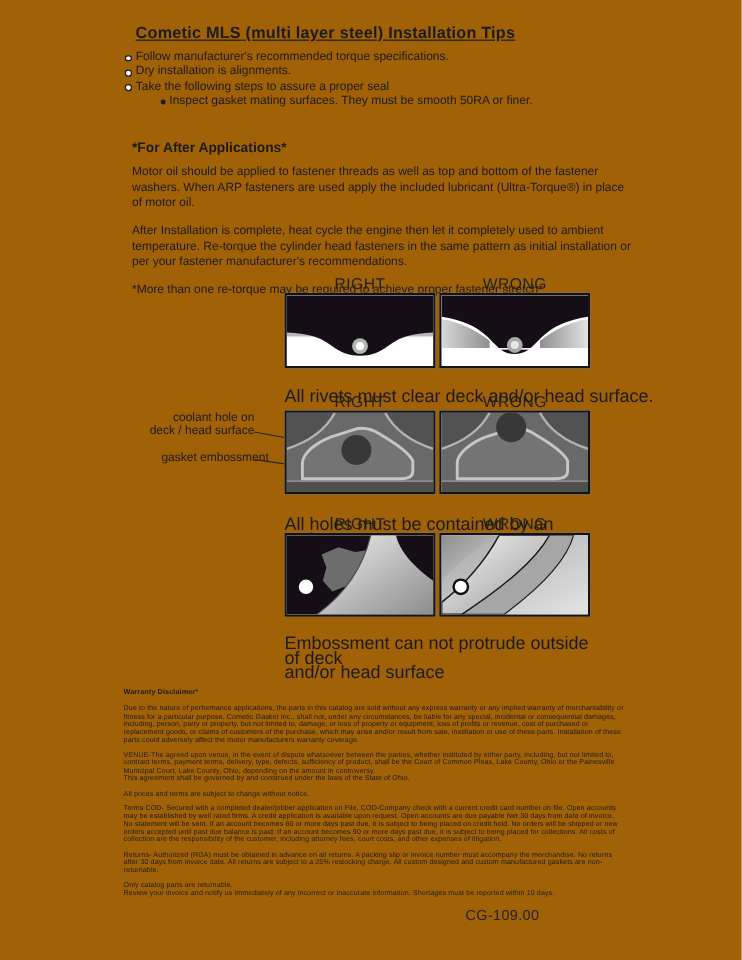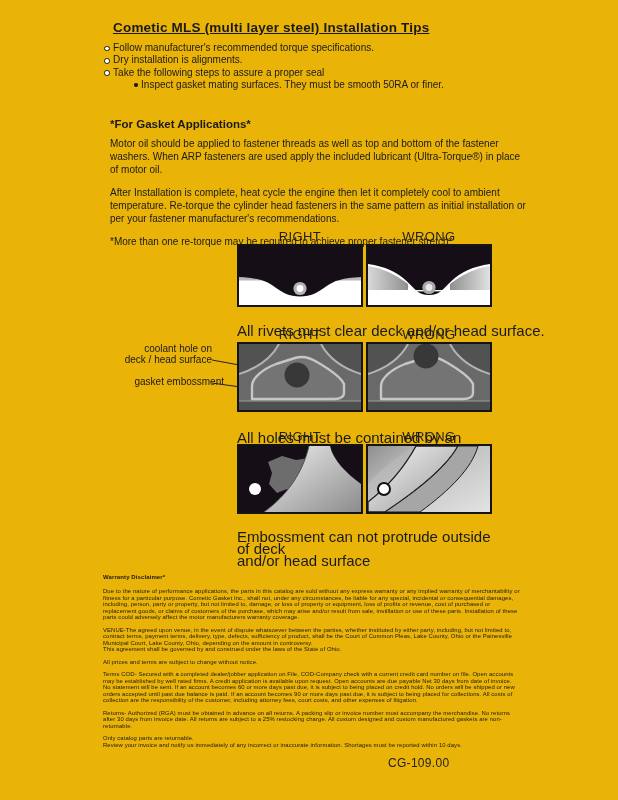--- a/index.html
+++ b/index.html
@@ -1,21 +1,21 @@
 <!DOCTYPE html>
 <html><head>
 <meta charset="utf-8">
 <style>
   html,body{margin:0;padding:0;}
   body{
     width:618px;height:800px;background:#ffffff;overflow:hidden;
     font-family:"Liberation Sans", sans-serif;color:#1a1a1a;
     -webkit-font-smoothing:antialiased;
   }
-  .page{position:relative;width:618px;height:800px;background:#eab308;}
+  .page{position:relative;width:618px;height:800px;background:#a16207;}
 
   
   .head{position:absolute;left:104px;top:20px;width:428px;}
   .title{
     margin:0 0 7px 9px;font-size:13.5px;font-weight:bold;
     text-decoration:underline;letter-spacing:.2px;
   }
   .b-item{display:flex;align-items:flex-start;font-size:10px;line-height:12.4px;}
   .b-circ{
     flex:0 0 auto;width:3.6px;height:3.6px;border:1px solid #1a1a1a;border-radius:50%;
@@ -78,23 +78,23 @@
       <span class="b-circ"></span>
       <span>Take the following steps to assure a proper seal</span>
     </div>
     <div class="b-item sub">
       <span class="b-dot"></span>
       <span>Inspect gasket mating surfaces.  They must be smooth 50RA or finer.</span>
     </div>
   </div>
 
   <div class="diesel">
-    <h2>*For Gasket Applications*</h2>
+    <h2>*For After Applications*</h2>
     <p>Motor oil should be applied to fastener threads as well as top and bottom of the fastener washers. When ARP fasteners are used apply the included lubricant (Ultra-Torque®) in place of motor oil.</p>
-    <p>After Installation is complete, heat cycle the engine then let it completely cool to ambient temperature. Re-torque the cylinder head fasteners in the same pattern as initial installation or per your fastener manufacturer's recommendations.</p>
+    <p>After Installation is complete, heat cycle the engine then let it completely used to ambient temperature. Re-torque the cylinder head fasteners in the same pattern as initial installation or per your fastener manufacturer's recommendations.</p>
     <p>*More than one re-torque may be required to achieve proper fastener stretch*</p>
   </div>
 
   <div class="dg-label" style="left:237px;top:229px;">RIGHT</div>
   <div class="dg-label" style="left:366px;top:229px;">WRONG</div>
 
   <div class="panel" style="left:237px;top:244px;">
     <svg viewBox="0 0 122 59" preserveAspectRatio="none">
       <rect x="0" y="0" width="122" height="59" fill="#ffffff"></rect>
       <path d="M0,26 C13,26.5 25,29 36,34.5 L0,34.5 Z" fill="#b9b9b9"></path>

